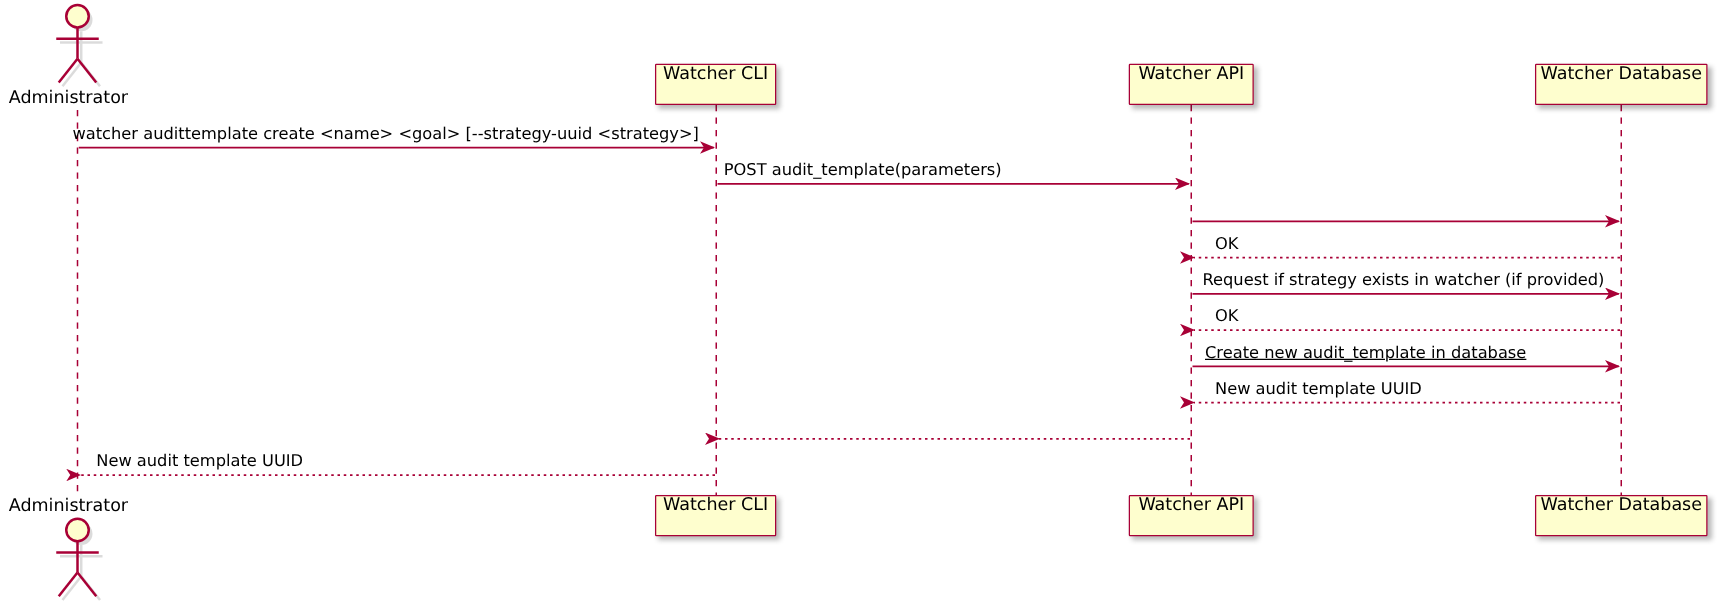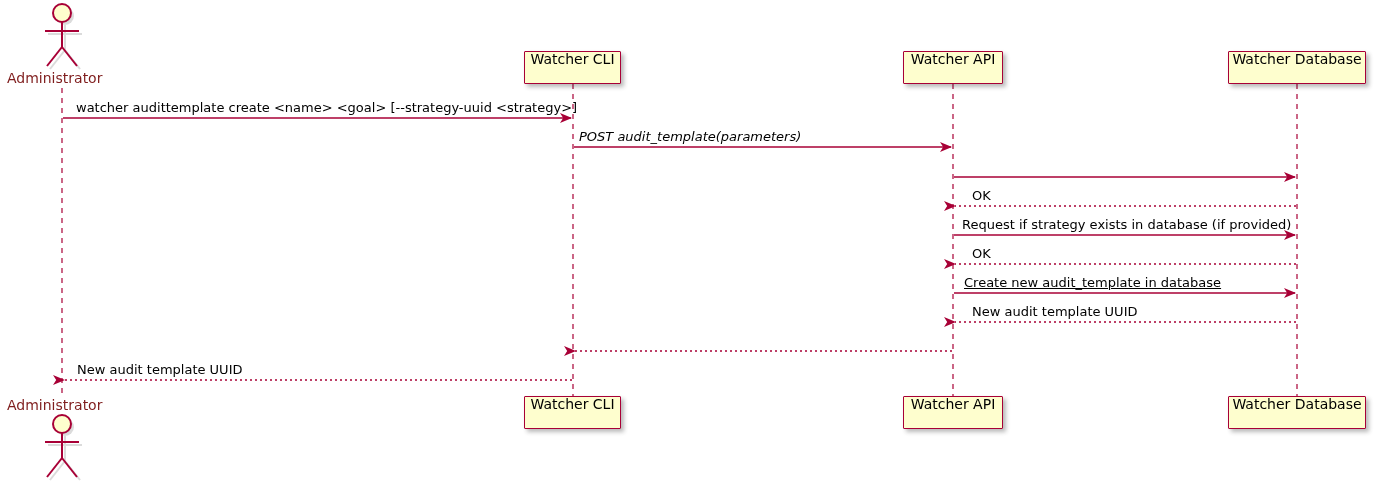--- a/index.html
+++ b/index.html
@@ -37,21 +37,21 @@
     display: flex;
     align-items: flex-start;
     justify-content: center;
     box-shadow: 3px 3px 4px rgba(40,40,40,0.32);
     white-space: nowrap;
   }
   .actor-label {
     position: absolute;
     font-family: "DejaVu Sans", sans-serif;
     font-size: 14px;
-    color: #7f1d1d;
+    color: #000000;
     white-space: nowrap;
   }
   .msg-label {
     position: absolute;
     font-family: "DejaVu Sans", sans-serif;
     font-size: 13px;
     color: #000000;
     white-space: nowrap;
     line-height: 1;
   }
@@ -142,22 +142,22 @@
   <div class="pbox" style="left:903px; top:396px; width:100px; height:33px;">
     <span>Watcher API</span>
   </div>
   <div class="pbox" style="left:1228px; top:396px; width:138px; height:33px;">
     <span>Watcher Database</span>
   </div>
 
   <div class="actor-label" style="left:7px; top:70px;">Administrator</div>
   <div class="actor-label" style="left:7px; top:397px;">Administrator</div>
 
-  <div class="msg-label" style="left:76px; top:101px;">watcher audittemplate create &lt;name&gt; &lt;goal&gt; [--strategy-uuid &lt;strategy&gt;]</div>
-  <div class="msg-label" style="left:579px; top:130px;font-style:italic;">POST audit_template(parameters)</div>
+  <div class="msg-label" style="left:58px; top:101px;">watcher audittemplate create &lt;name&gt; &lt;goal&gt; [--strategy-uuid &lt;strategy&gt;]</div>
+  <div class="msg-label" style="left:579px; top:130px;">POST audit_template(parameters)</div>
   <div class="msg-label" style="left:972px; top:189px;">OK</div>
-  <div class="msg-label" style="left:962px; top:218px;">Request if strategy exists in database (if provided)</div>
+  <div class="msg-label" style="left:962px; top:218px;">Request if strategy exists in watcher (if provided)</div>
   <div class="msg-label" style="left:972px; top:247px;">OK</div>
   <div class="msg-label" style="left:964px; top:276px;text-decoration:underline;">Create new audit_template in database</div>
   <div class="msg-label" style="left:972px; top:305px;">New audit template UUID</div>
   <div class="msg-label" style="left:77px; top:363px;">New audit template UUID</div>
 
 </div>
 
 </body></html>

